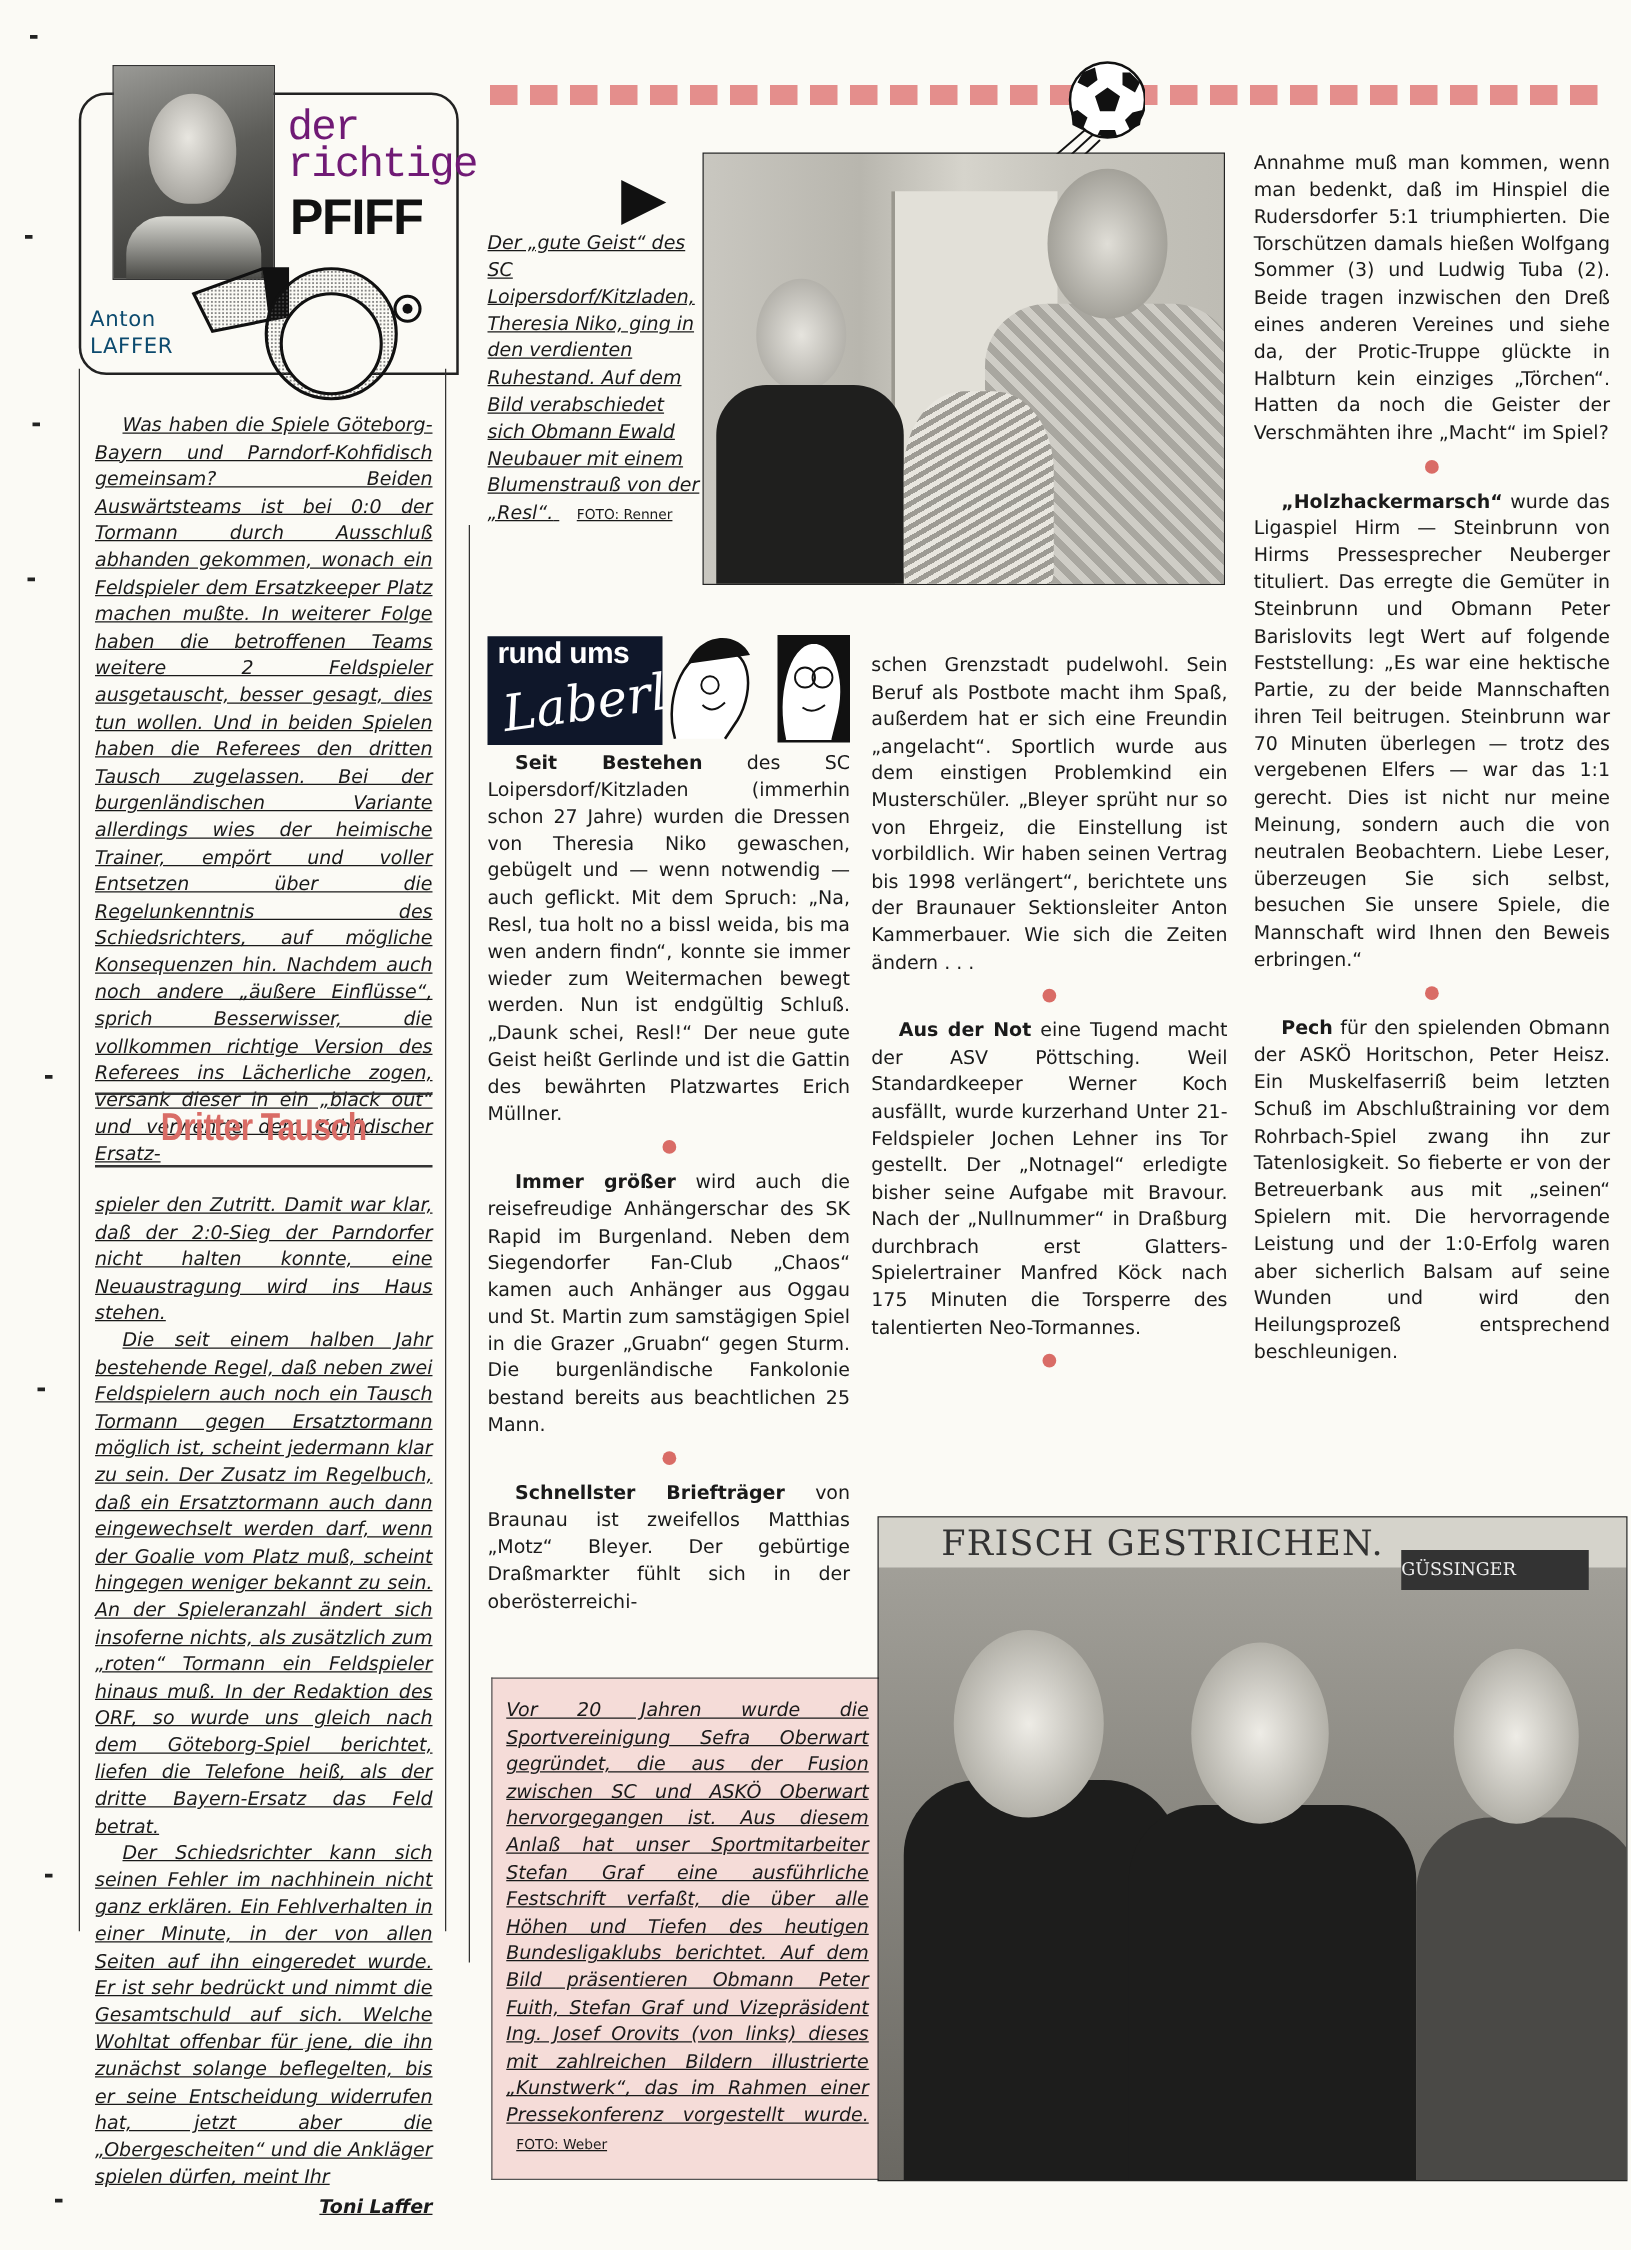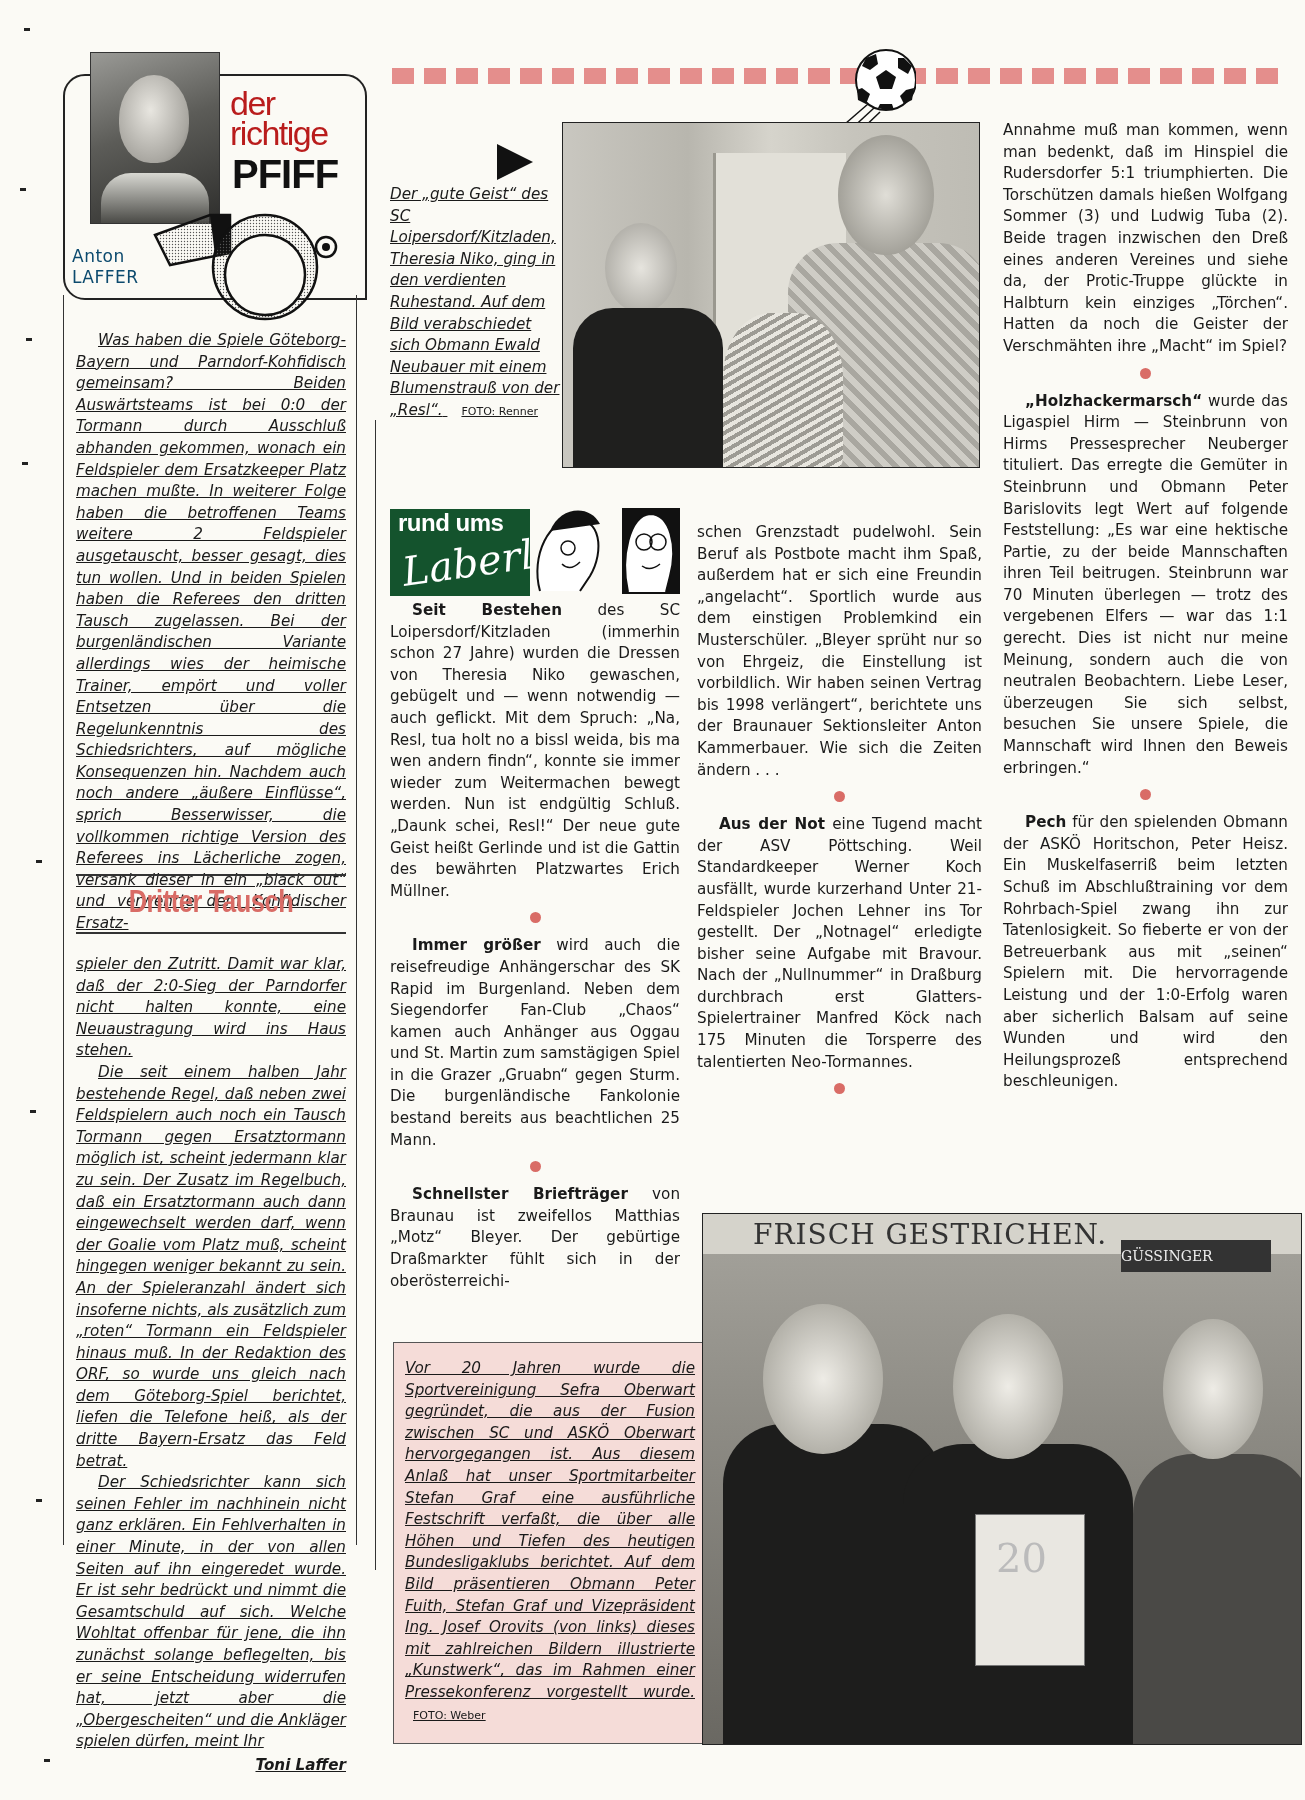--- a/index.html
+++ b/index.html
@@ -15,21 +15,21 @@
 
   
   #left-box { left:63px; top:295px; width:292px; height:1250px; border-left:1.5px solid #333; border-right:1.5px solid #333; }
   #col-rule { left:375px; top:420px; width:1px; height:1150px; background:#333; }
 
   
   #badge { left:63px; top:74px; width:300px; height:222px; border:2px solid #222; border-radius:22px 22px 0 22px; background:#fbfaf5; }
   #portrait { left:90px; top:52px; width:128px; height:170px; background:linear-gradient(160deg,#9a9a96 0%,#5c5c58 45%,#2e2e2c 100%); border:1px solid #333; }
   #portrait .face { position:absolute; left:28px; top:22px; width:70px; height:88px; border-radius:50% 50% 45% 45%; background:radial-gradient(ellipse at 45% 40%,#e8e6e0,#a8a6a0 70%,#6e6c68); }
   #portrait .shirt { position:absolute; left:10px; top:120px; width:108px; height:50px; background:linear-gradient(#d8d8d2,#4a4a46); border-radius:30px 30px 0 0; }
-  #logo-der { left:230px; top:88px; font-family:Liberation Sans, sans-serif; font-size:34px; line-height:30px; letter-spacing:-1.5px; color:#b91c1c; }
+  #logo-der { left:230px; top:88px; font-family:Liberation Mono, monospace; font-size:34px; line-height:30px; letter-spacing:-1.5px; color:#701a75; }
   #logo-pfiff { left:232px; top:152px; font-family:"Liberation Sans", sans-serif; font-weight:bold; font-size:40px; letter-spacing:-1px; color:#111; }
   #author-name { left:72px; top:246px; font-size:17px; line-height:21px; color:#0c4a6e; letter-spacing:0.5px; }
   #whistle { left:150px; top:195px; }
 
   
   #heading-rule-top { left:76px; top:874px; width:270px; height:1.5px; background:#333; }
   #heading-rule-bot { left:76px; top:932px; width:270px; height:1.5px; background:#333; }
   #dritter { left:76px; top:884px; width:270px; text-align:center; font-family:"Liberation Sans", sans-serif; font-weight:bold; font-size:31px; color:#d96c66; letter-spacing:-0.5px; transform:scaleX(0.82); }
 
   
@@ -55,21 +55,21 @@
   #photo2 .p { position:absolute; border-radius:50%; background:radial-gradient(#eeece6,#9a988f); }
   #photo2 .suit { position:absolute; background:#1d1d1c; border-radius:60px 60px 0 0; }
   #photo2 .book { position:absolute; left:272px; top:300px; width:108px; height:150px; background:#e9e7e1; border:1px solid #777; }
   #photo2 .book span { position:absolute; left:20px; top:20px; font-size:40px; color:#bbb; font-family:"DejaVu Serif", serif; }
 
   
   #pink-box { left:393px; top:1342px; width:310px; height:400px; background:#f5dcd8; border:1.5px solid #555; border-right:none; }
   #pink-text { left:405px; top:1358px; width:290px; font-size:15.2px; line-height:21.6px; }
 
   
-  #rundums { left:390px; top:509px; width:140px; height:87px; background:#14532d; color:#fff; }
+  #rundums { left:390px; top:509px; width:140px; height:87px; background:#0f172a; color:#fff; }
   #rundums .r1 { position:absolute; left:8px; top:0; font-family:"Liberation Sans", sans-serif; font-weight:bold; font-size:24px; letter-spacing:-0.5px; }
   #rundums .r2 { position:absolute; left:12px; top:30px; font-family:"DejaVu Serif", serif; font-style:italic; font-size:40px; line-height:48px; transform:rotate(-8deg); }
   #cartoon { left:520px; top:496px; }
 
   #arrow { left:497px; top:144px; width:0; height:0; border-top:18px solid transparent; border-bottom:18px solid transparent; border-left:36px solid #111; }
 
   #side-marks span { position:absolute; width:6px; height:3px; background:#222; }
 </style>
 </head>
 <body>
@@ -240,16 +240,13 @@
   <div class="sign">
       <span>FRISCH GESTRICHEN.</span>
     </div>
   <div class="goss">GÜSSINGER</div>
   <div class="suit" style="left:20px;top:210px;width:220px;height:330px;"></div>
   <div class="p" style="left:60px;top:90px;width:120px;height:150px;"></div>
   <div class="suit" style="left:200px;top:230px;width:230px;height:310px;"></div>
   <div class="p" style="left:250px;top:100px;width:110px;height:145px;"></div>
   <div class="suit" style="left:430px;top:240px;width:180px;height:300px;background:#4a4946"></div>
   <div class="p" style="left:460px;top:105px;width:100px;height:140px;"></div>
-  <div class="book">
-      <span>20</span>
-    </div>
 </div>
 
 </body></html>

